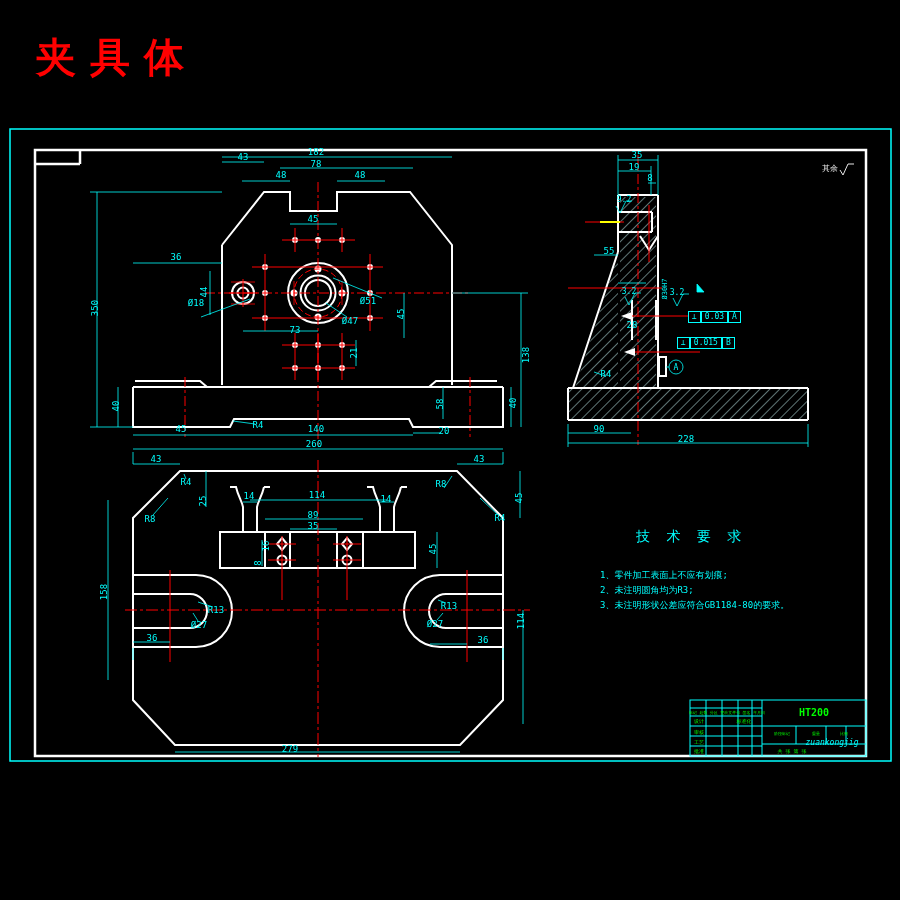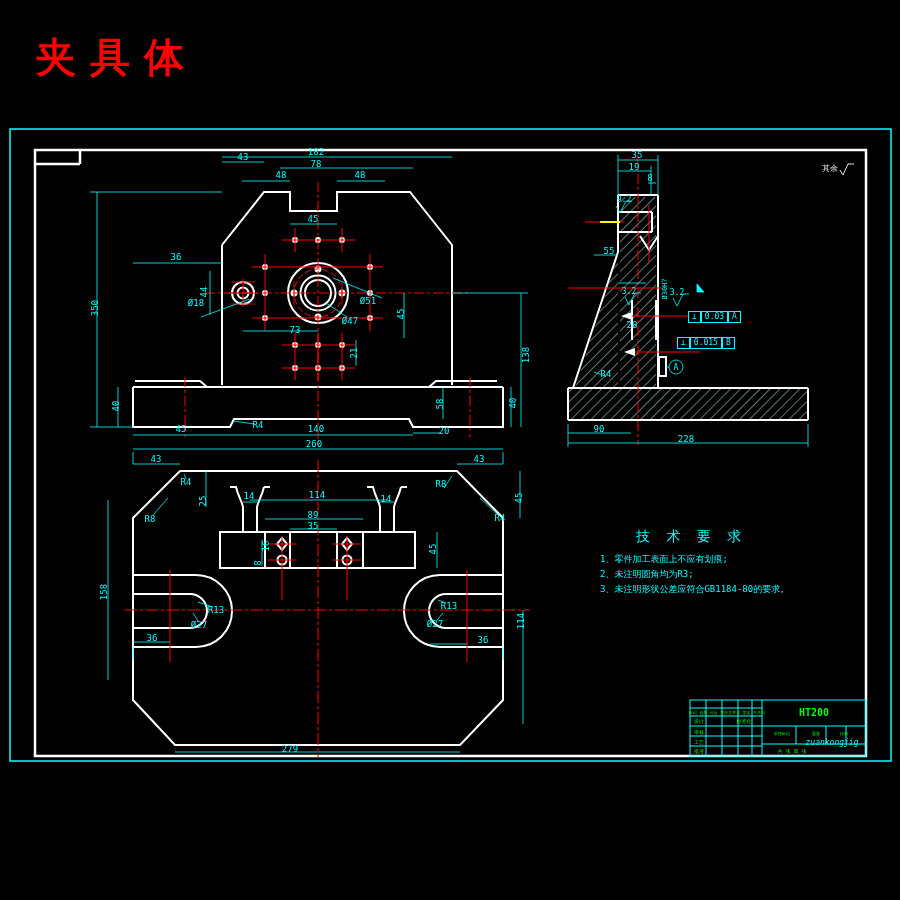--- a/index.html
+++ b/index.html
@@ -4,21 +4,21 @@
 <style>
   html,body{margin:0;padding:0;background:#000;}
   #stage{position:relative;width:900px;height:900px;background:#000;overflow:hidden;
          font-family:"DejaVu Sans Mono",monospace;}
   #main-title{position:absolute;left:36px;top:30px;color:#ff0000;
       font-family:"DejaVu Serif",serif;font-weight:bold;font-size:40px;letter-spacing:14px;}
   svg{position:absolute;left:0;top:0;}
   .lbl{position:absolute;color:#00ffff;font-size:9px;line-height:9px;white-space:nowrap;
        transform:translate(-50%,-50%);}
   #tech-req{position:absolute;left:600px;top:528px;width:250px;color:#00ffff;}
-  #tech-req .tr-title{font-size:14px;letter-spacing:4px;padding-left:36px;margin-bottom:6px;}
+  #tech-req .tr-title{font-size:14px;letter-spacing:4px;padding-left:36px;margin-bottom:22px;}
   #tech-req .tr-item{font-size:9px;line-height:15px;white-space:nowrap;}
   .tolframe{position:absolute;display:flex;height:12px;}
   .tolframe .c{border:1px solid #00ffff;color:#00ffff;font-size:8px;line-height:10px;
        padding:0 3px;background:#000;}
 </style>
 </head>
 <body>
 
 <div id="stage">
 

